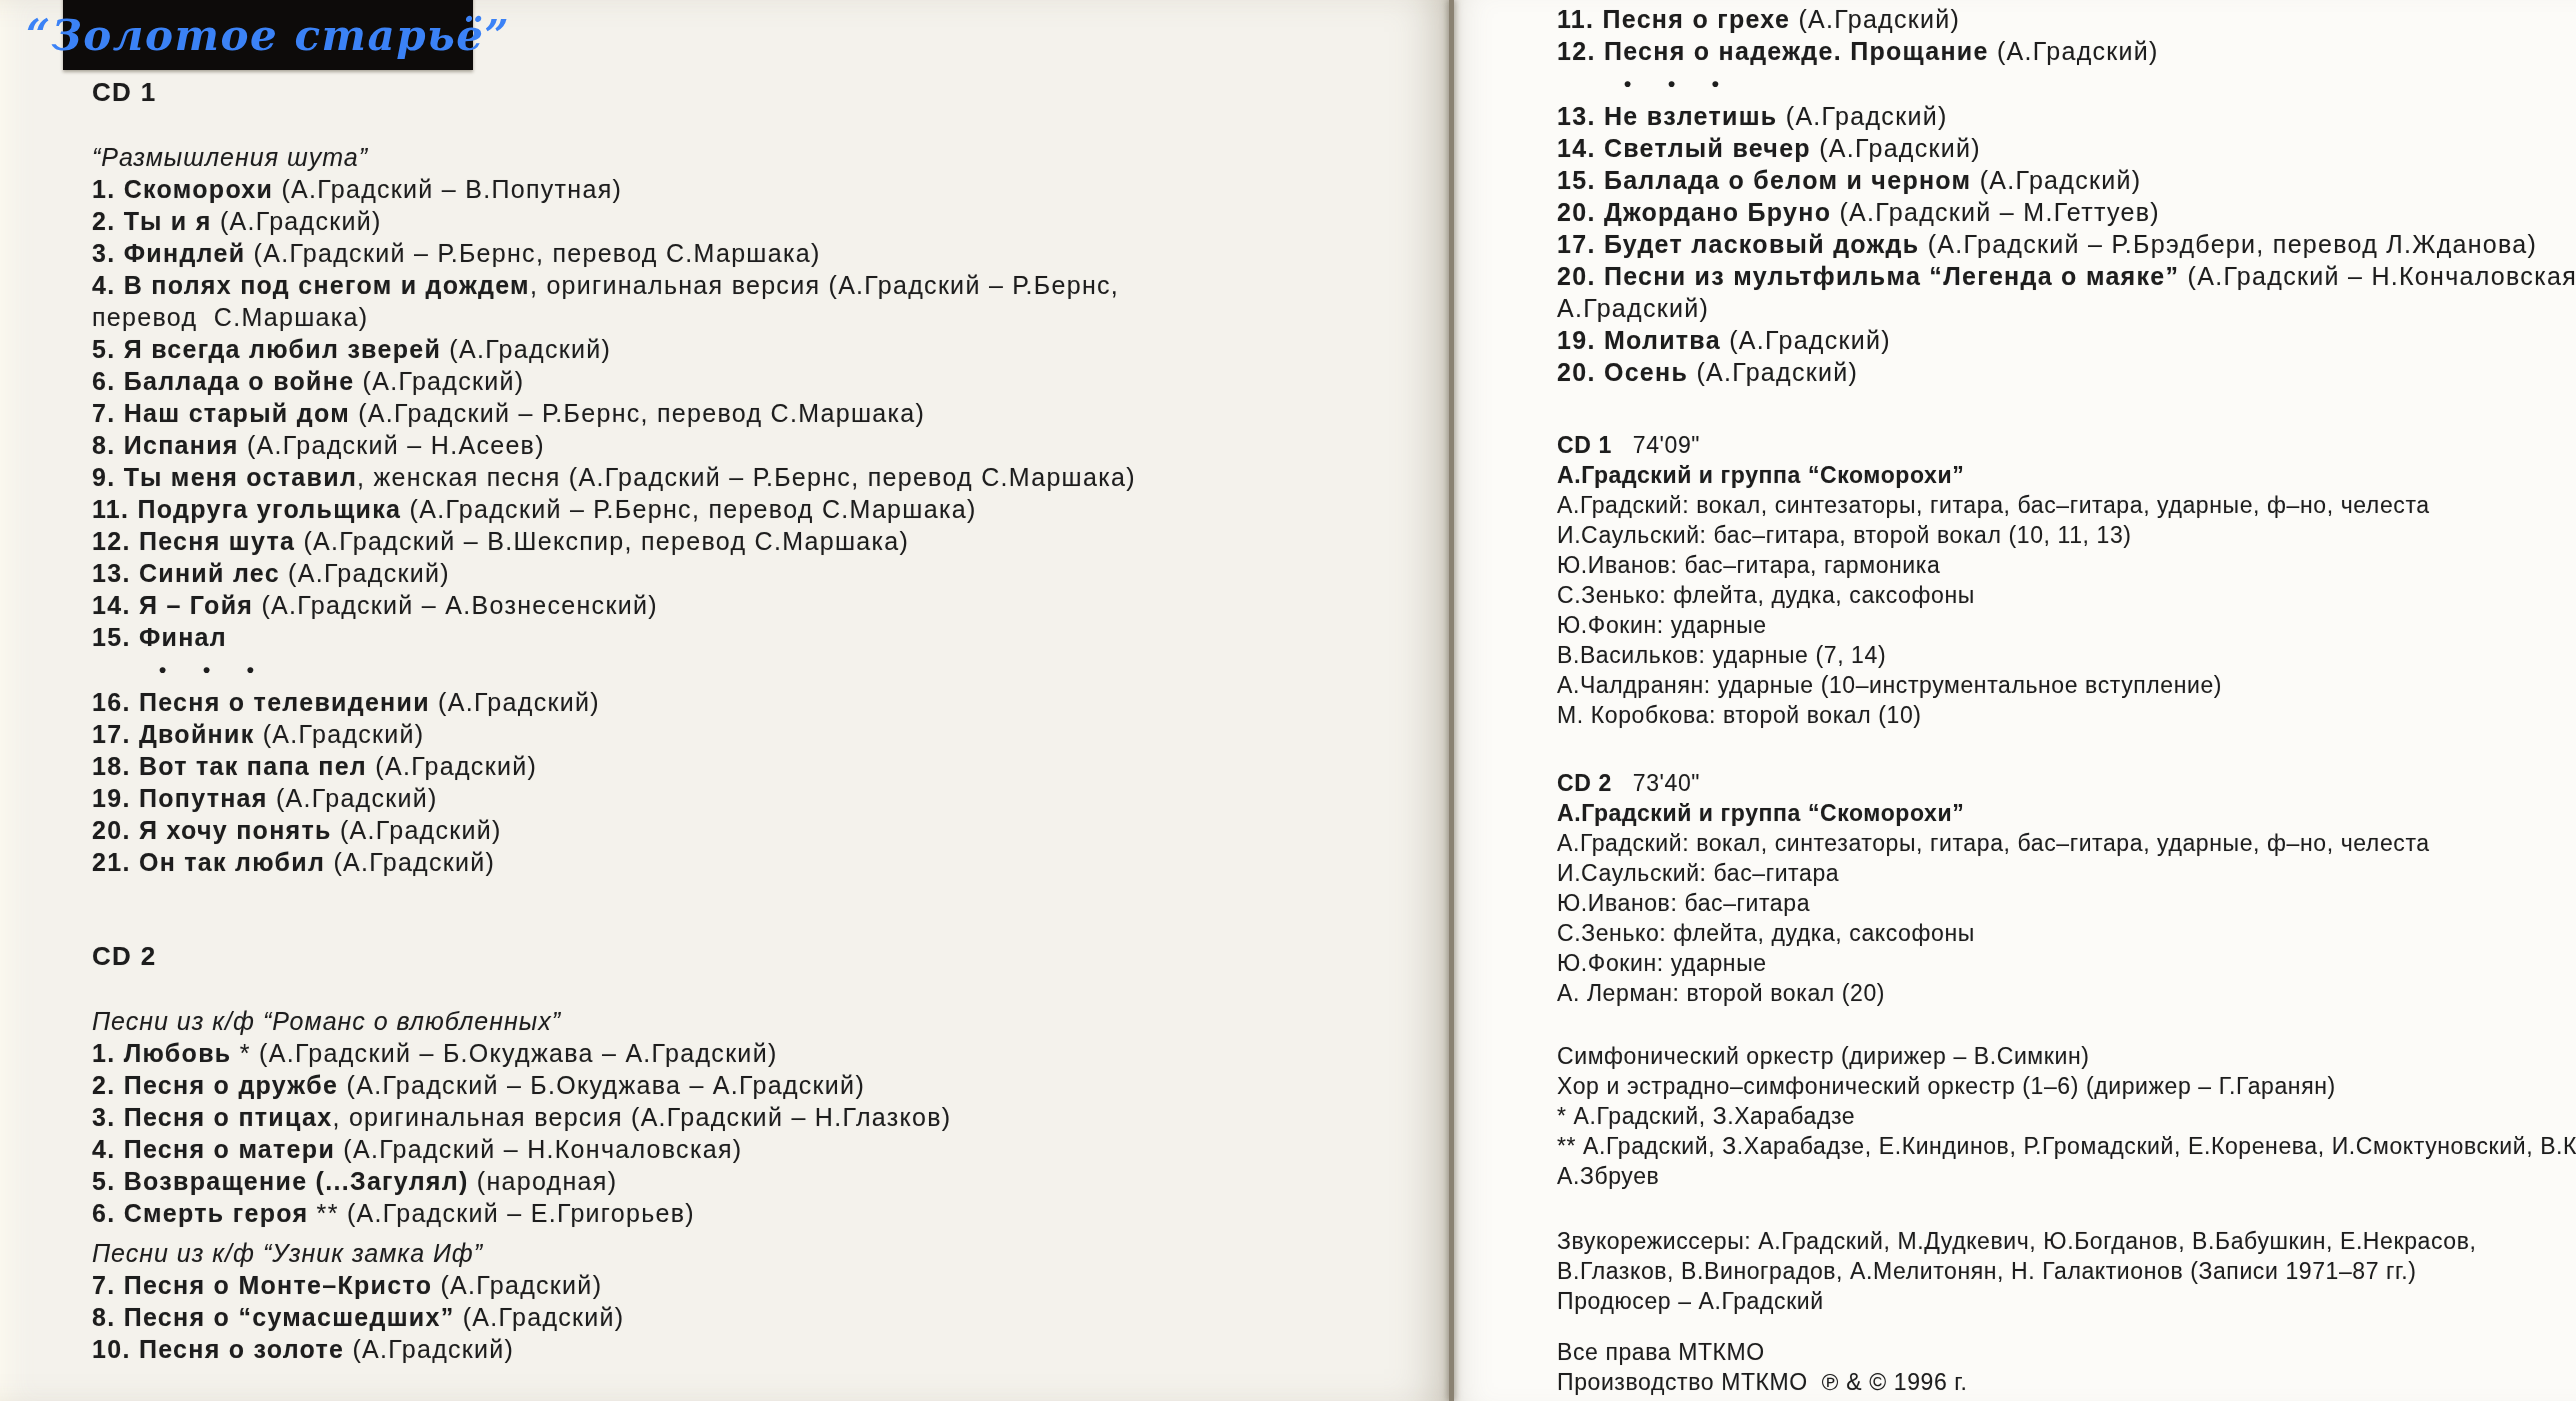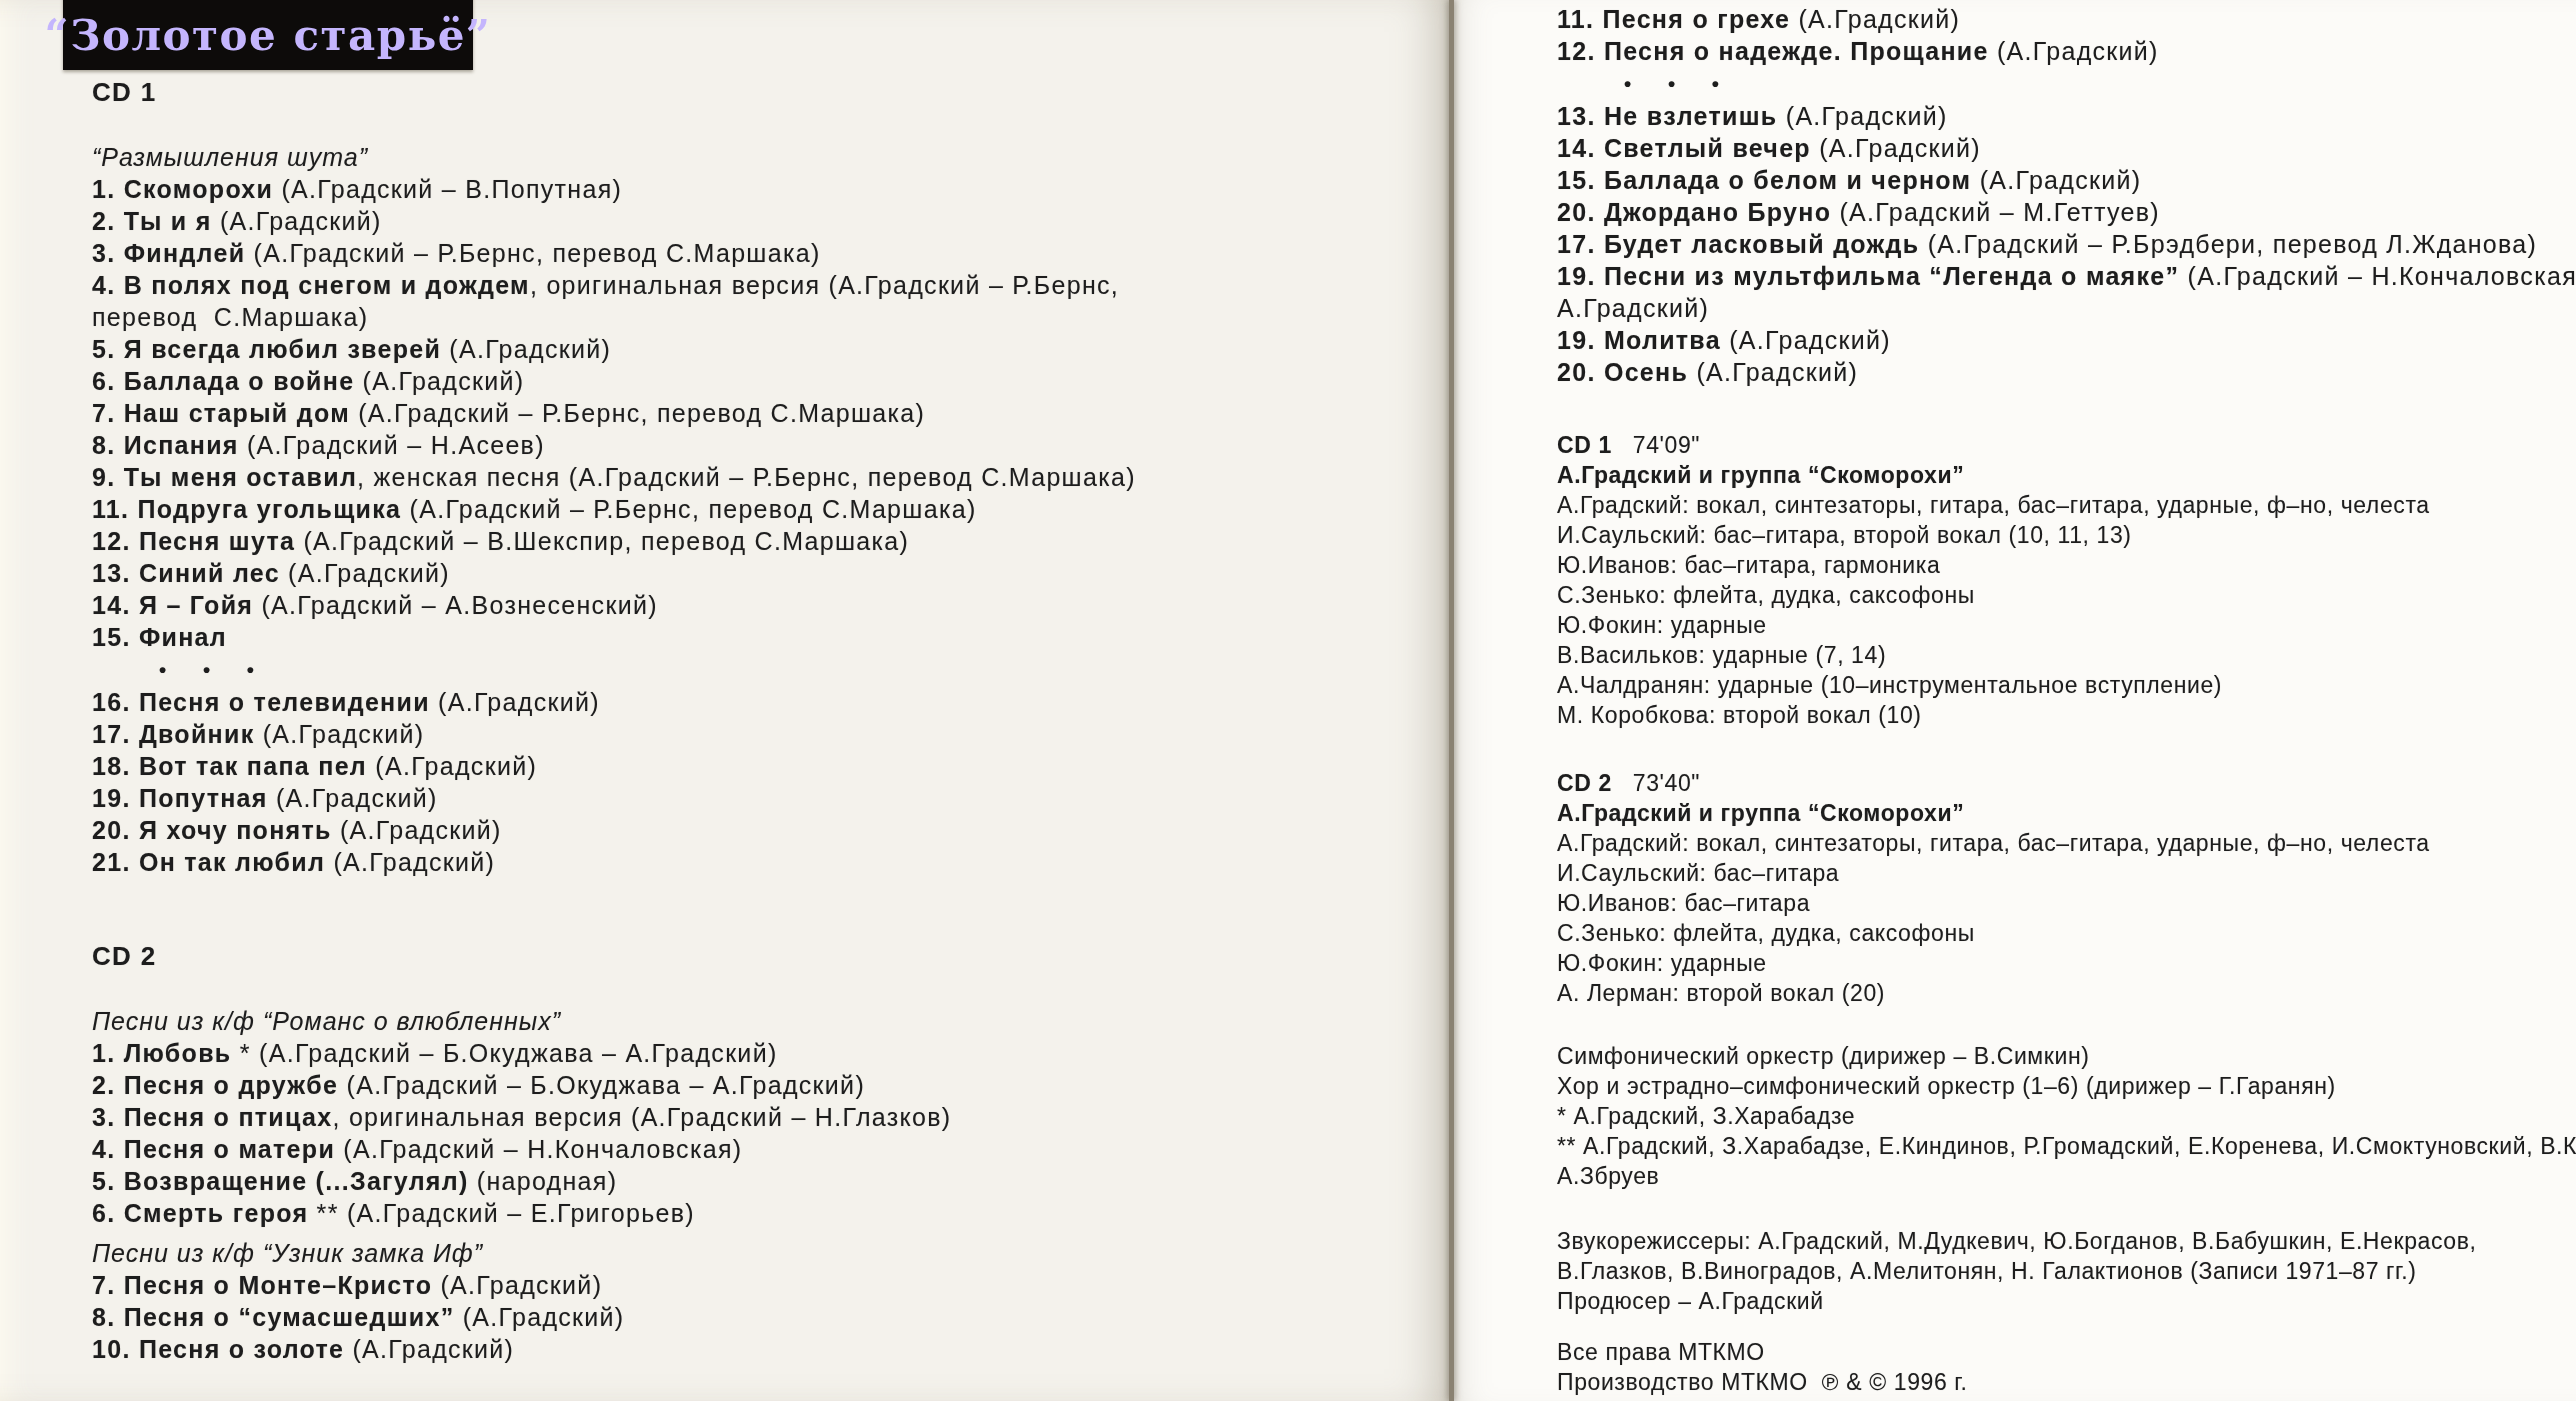--- a/index.html
+++ b/index.html
@@ -7,22 +7,22 @@
         font-family:"Liberation Sans","DejaVu Sans",sans-serif;color:#1d1d1d;}
   .page-left{position:absolute;left:0;top:0;width:1452px;height:1401px;background:#f4f2ec;
              box-shadow:inset -36px 0 46px -23px rgba(115,105,85,.38), inset 20.6px 0 31px -15.5px rgba(255,252,240,.9);}
   .page-right{position:absolute;left:1454px;top:0;right:0;height:1401px;background:#fcfbf8;
              box-shadow:inset 26px 0 36px -26px rgba(120,110,90,.25);}
   .fold{position:absolute;left:1449px;top:0;width:4.6px;height:1401px;background:#8a8272;
         box-shadow:0 0 7.2px 1px rgba(90,82,64,.55);}
   .title-box{position:absolute;left:63px;top:-7.2px;width:410px;height:77px;background:#0d0b0a;
              display:flex;align-items:center;justify-content:center;
              box-shadow:0 1.5px 3.1px rgba(60,50,30,.4);}
-  .title-box span{font-family:"DejaVu Serif","Liberation Serif",serif;font-weight:700;
-             font-size:42px;color:#c4b5fd;letter-spacing:1.5px;white-space:nowrap;padding-top:9.3px;}
+  .title-box span{font-family:"DejaVu Serif","Liberation Serif",serif;font-style:italic;font-weight:700;
+             font-size:42px;color:#3b82f6;letter-spacing:1.5px;white-space:nowrap;padding-top:9.3px;}
   #left-col{position:absolute;left:92px;top:76px;width:1355px;}
   #right-col{position:absolute;left:1557px;top:3.1px;width:1334px;}
   .ln{white-space:nowrap;text-shadow:0 0 1px rgba(25,25,25,.22);}
   .t,.h,.i{font-size:25px;line-height:32px;letter-spacing:1.3px;}
   .h{font-weight:700;font-size:26px;}
   .i{font-style:italic;letter-spacing:1px;margin-top:33px;}
   .d{font-size:20.6px;line-height:20.6px;font-weight:700;padding:7.2px 0 5.2px 67px;letter-spacing:15.5px;}
   .c,.cb{font-size:23px;line-height:30px;letter-spacing:0.6px;}
   .cb{font-weight:700;}
   .ln .b{font-weight:700;}
@@ -77,21 +77,21 @@
     </div>
   <div id="right-col">
       <div class="ln t"><span class="b">11. Песня о грехе </span><span>(А.Градский)</span></div>
       <div class="ln t"><span class="b">12. Песня о надежде. Прощание </span><span>(А.Градский)</span></div>
       <div class="ln d"><span class="b">• • •</span></div>
       <div class="ln t"><span class="b">13. Не взлетишь </span><span>(А.Градский)</span></div>
       <div class="ln t"><span class="b">14. Светлый вечер </span><span>(А.Градский)</span></div>
       <div class="ln t"><span class="b">15. Баллада о белом и черном </span><span>(А.Градский)</span></div>
       <div class="ln t"><span class="b">20. Джордано Бруно </span><span>(А.Градский – М.Геттуев)</span></div>
       <div class="ln t"><span class="b">17. Будет ласковый дождь </span><span>(А.Градский – Р.Брэдбери, перевод Л.Жданова)</span></div>
-      <div class="ln t"><span class="b">19. Песни из мультфильма “Легенда о маяке” </span><span>(А.Градский – Н.Кончаловская –</span></div>
+      <div class="ln t"><span class="b">20. Песни из мультфильма “Легенда о маяке” </span><span>(А.Градский – Н.Кончаловская –</span></div>
       <div class="ln t"><span>А.Градский)</span></div>
       <div class="ln t"><span class="b">19. Молитва </span><span>(А.Градский)</span></div>
       <div class="ln t"><span class="b">20. Осень </span><span>(А.Градский)</span></div>
       <div class="ln c" style="margin-top: 42px;"><span class="b">CD 1</span><span>&nbsp;&nbsp;&nbsp;74'09"</span></div>
       <div class="ln cb"><span class="b">А.Градский и группа “Скоморохи”</span></div>
       <div class="ln c"><span>А.Градский: вокал, синтезаторы, гитара, бас–гитара, ударные, ф–но, челеста</span></div>
       <div class="ln c"><span>И.Саульский: бас–гитара, второй вокал (10, 11, 13)</span></div>
       <div class="ln c"><span>Ю.Иванов: бас–гитара, гармоника</span></div>
       <div class="ln c"><span>С.Зенько: флейта, дудка, саксофоны</span></div>
       <div class="ln c"><span>Ю.Фокин: ударные</span></div>

